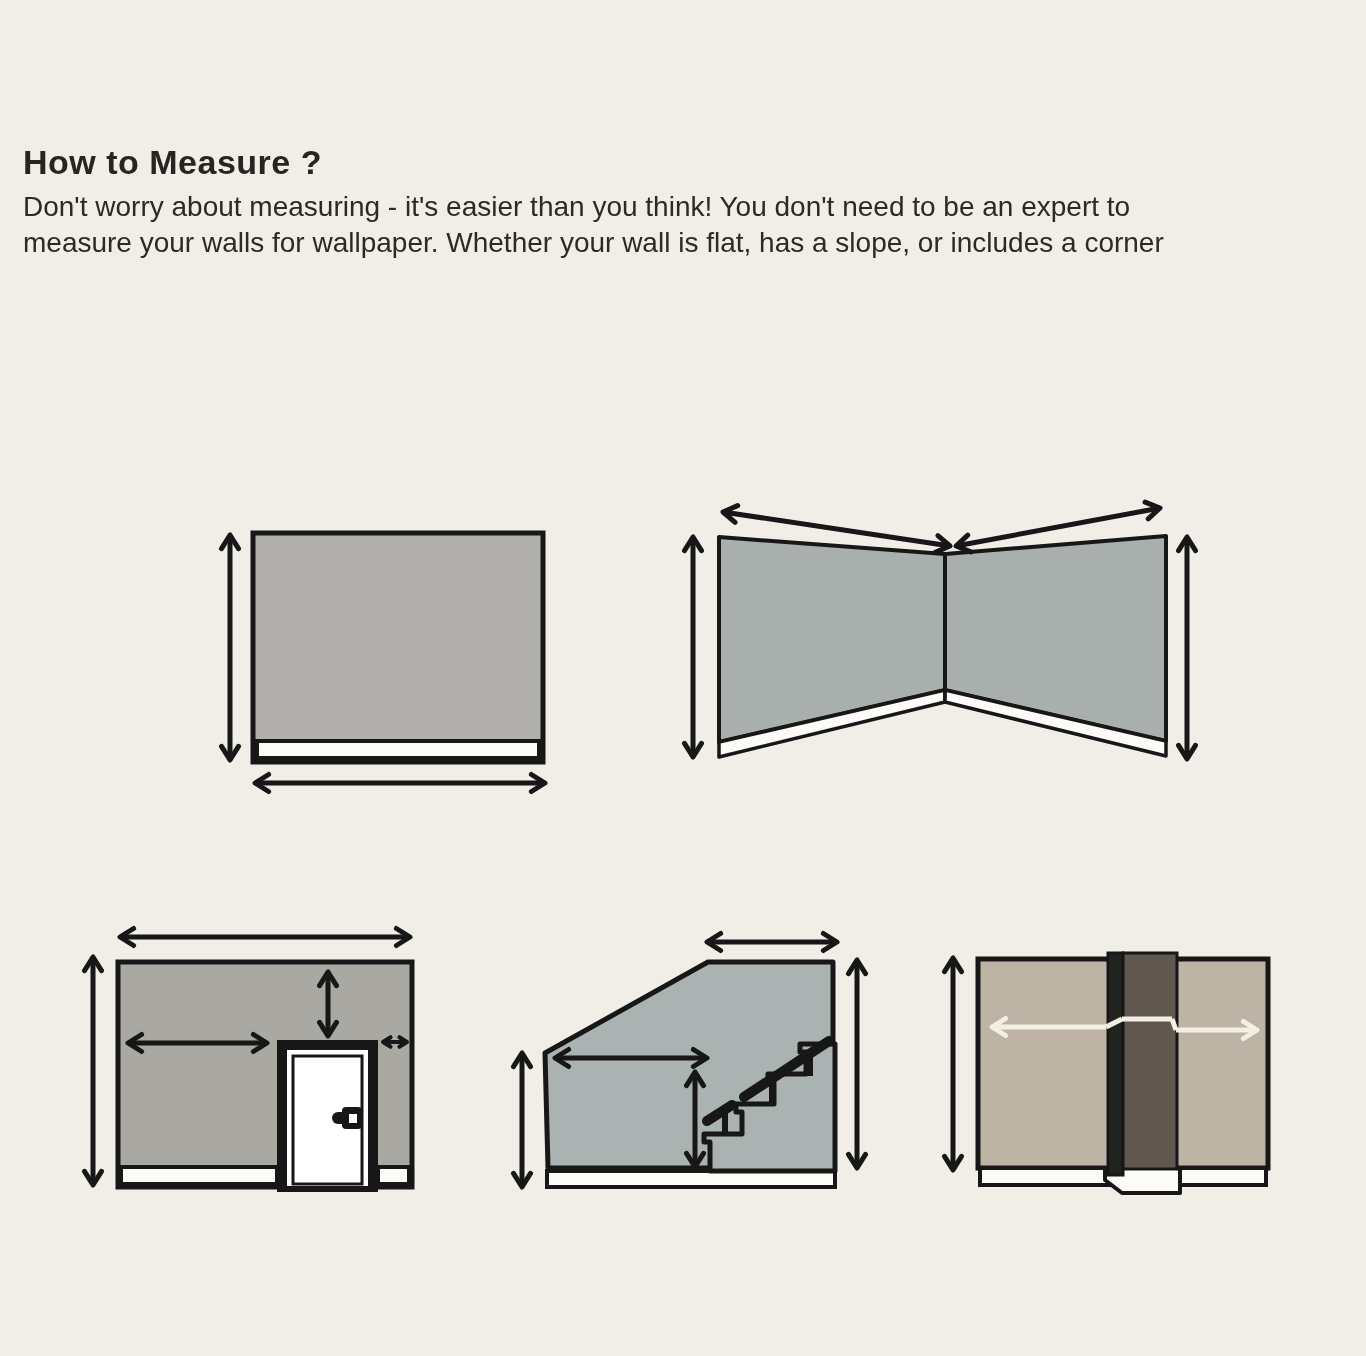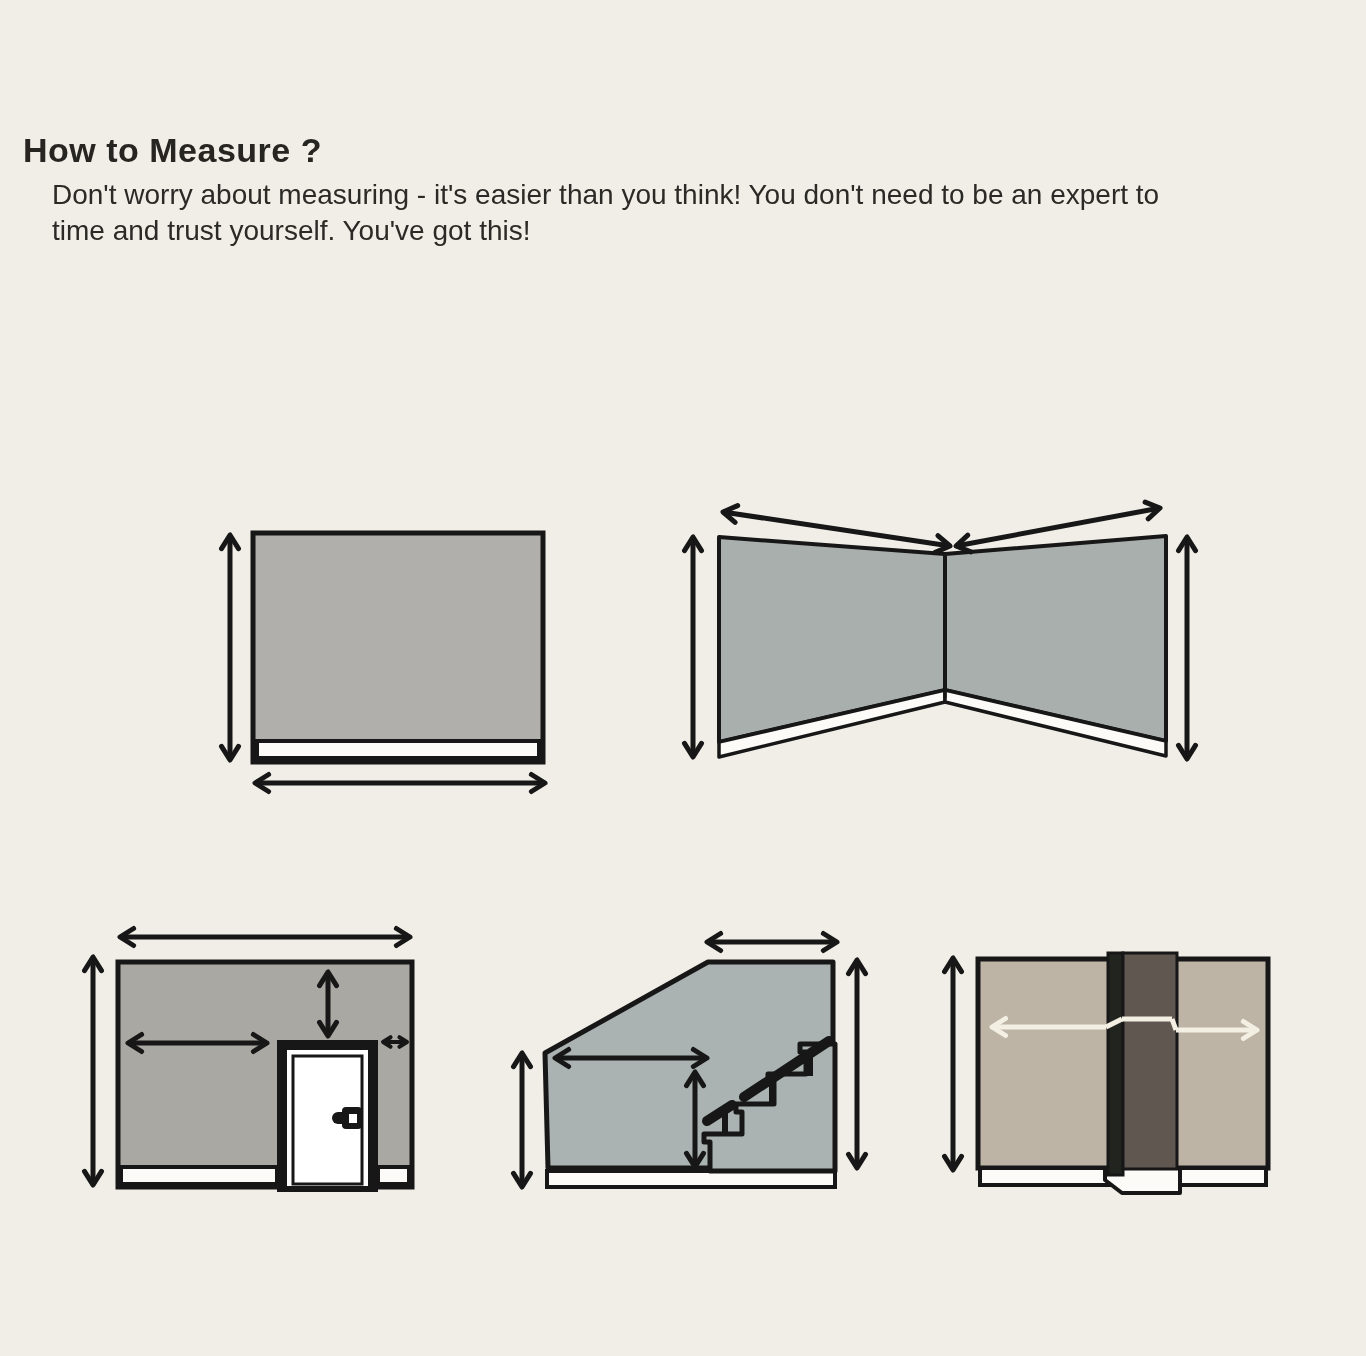--- a/index.html
+++ b/index.html
@@ -7,57 +7,56 @@
   .canvas{
     position:relative;
     width:1366px;
     height:1356px;
     background:#f0eee7;
     overflow:hidden;
   }
   .header{
     position:absolute;
     left:23px;
-    top:131px;
+    top:143px;
     width:1330px;
   }
   .title{
     margin:0;
     font-size:34px;
     font-weight:bold;
     color:#262521;
     letter-spacing:0.5px;
     line-height:1.15;
   }
   .intro{
     margin-top:7px;
     font-size:28px;
     line-height:36px;
     color:#2c2a26;
-    margin-left:29px;
   }
   .intro .line{white-space:nowrap;}
   .diagram{position:absolute;}
   .d-flat{left:180px;top:490px;}
   .d-corner{left:660px;top:480px;}
   .d-door{left:60px;top:890px;}
   .d-stairs{left:480px;top:890px;}
   .d-column{left:910px;top:890px;}
   svg{display:block;}
 </style>
 </head>
 <body>
 
 <div class="canvas">
 
   <div class="header">
     <h1 class="title">How to Measure ?</h1>
     <div class="intro">
       <div class="line">Don't worry about measuring - it's easier than you think! You don't need to be an expert to</div>
-      <div class="line">time and trust yourself. You've got this!</div>
+      <div class="line">measure your walls for wallpaper. Whether your wall is flat, has a slope, or includes a corner</div>
     </div>
   </div>
 
   <svg id="d-flat" class="diagram d-flat" width="420" height="330" viewBox="0 0 420 330">
     <rect x="73" y="43" width="290" height="229" stroke="#171717" stroke-width="5" fill="#b1afab"></rect>
     <rect x="77" y="251" width="282" height="17" stroke="#171717" stroke-width="4" fill="#fcfbf7"></rect>
   <g>
         <line x1="50" y1="45" x2="50" y2="270" stroke="#171717" stroke-width="5"></line>
         <path d="M 41.5 256.4 L 50 270 L 58.5 256.4" fill="none" stroke="#171717" stroke-width="5" stroke-linecap="round" stroke-linejoin="round"></path>
         <path d="M 58.5 58.6 L 50 45 L 41.5 58.6" fill="none" stroke="#171717" stroke-width="5" stroke-linecap="round" stroke-linejoin="round"></path>

